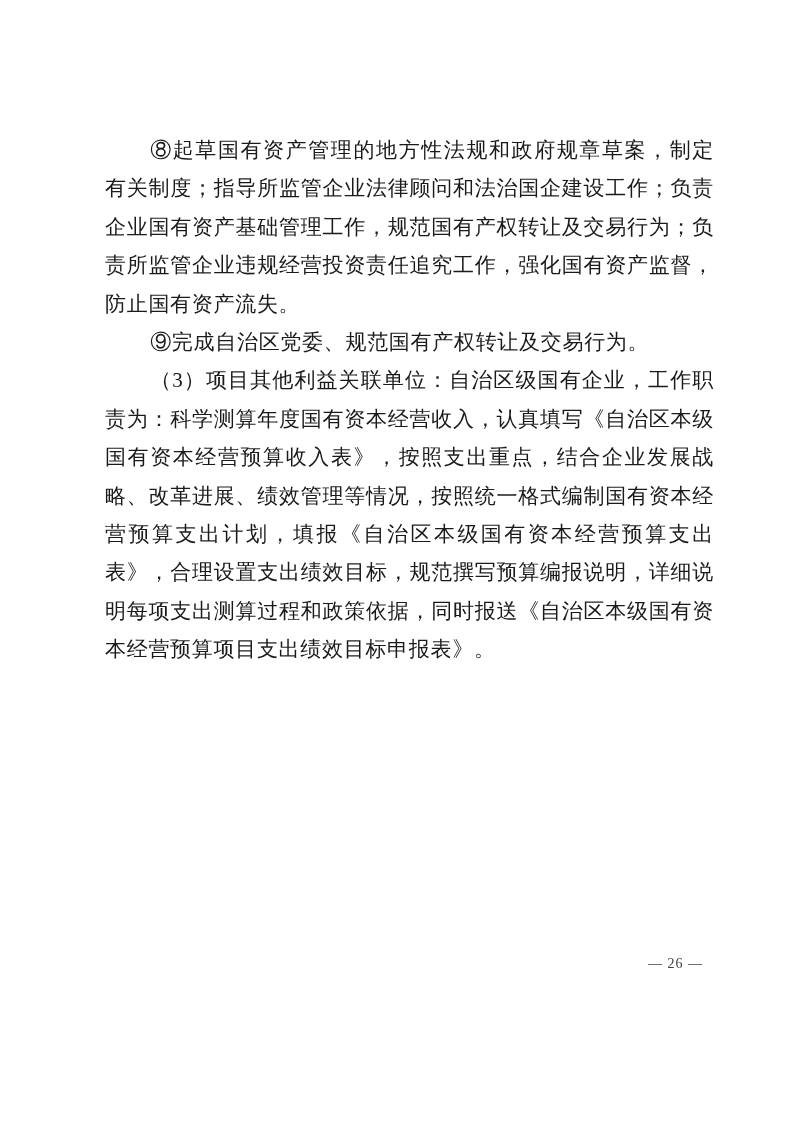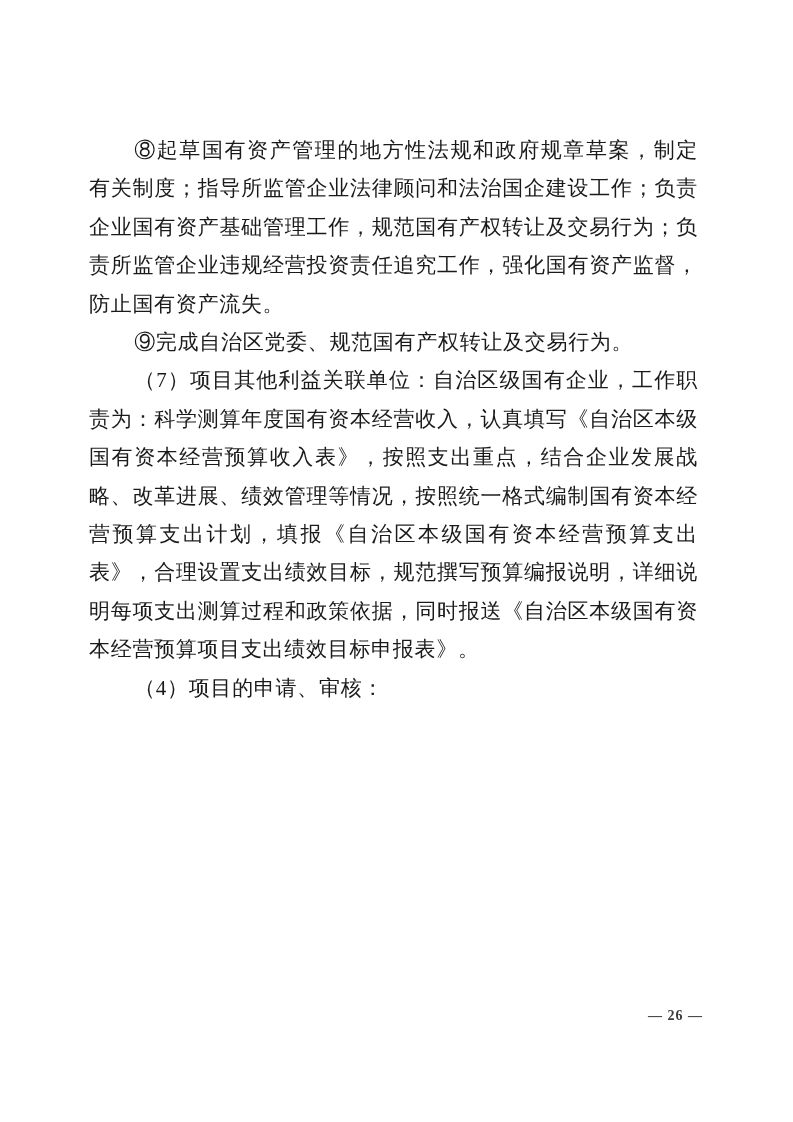--- a/index.html
+++ b/index.html
@@ -12,51 +12,49 @@
     width: 793px;
     height: 1122px;
     margin: 0 auto;
     background: #ffffff;
     overflow: hidden;
     font-family: "Liberation Serif", "DejaVu Serif", serif;
     color: #1a1a1a;
   }
   .text-block {
     position: absolute;
-    left: 89px;
+    left: 105px;
     top: 131px;
     width: 609px;
   }
   .text-block p {
     margin: 0;
     font-size: 21px;
     line-height: 38.4px;
     letter-spacing: 0.7px;
     text-align: justify;
     text-align-last: left;
     text-indent: 2.15em;
     word-break: break-all;
   }
   .page-footer {
     position: absolute;
     right: 90px;
-    top: 1008px;
+    top: 956px;
     font-size: 14px;
     letter-spacing: 1px;
     color: #3c3c3c;
-    font-weight: bold;
   }
 </style>
 </head>
 <body>
 
 <div class="page">
 
   <div class="text-block">
     <p>⑧起草国有资产管理的地方性法规和政府规章草案，制定有关制度；指导所监管企业法律顾问和法治国企建设工作；负责企业国有资产基础管理工作，规范国有产权转让及交易行为；负责所监管企业违规经营投资责任追究工作，强化国有资产监督，防止国有资产流失。</p>
     <p>⑨完成自治区党委、规范国有产权转让及交易行为。</p>
-    <p>（7）项目其他利益关联单位：自治区级国有企业，工作职责为：科学测算年度国有资本经营收入，认真填写《自治区本级国有资本经营预算收入表》，按照支出重点，结合企业发展战略、改革进展、绩效管理等情况，按照统一格式编制国有资本经营预算支出计划，填报《自治区本级国有资本经营预算支出表》，合理设置支出绩效目标，规范撰写预算编报说明，详细说明每项支出测算过程和政策依据，同时报送《自治区本级国有资本经营预算项目支出绩效目标申报表》。</p>
-    <p>（4）项目的申请、审核：</p>
+    <p>（3）项目其他利益关联单位：自治区级国有企业，工作职责为：科学测算年度国有资本经营收入，认真填写《自治区本级国有资本经营预算收入表》，按照支出重点，结合企业发展战略、改革进展、绩效管理等情况，按照统一格式编制国有资本经营预算支出计划，填报《自治区本级国有资本经营预算支出表》，合理设置支出绩效目标，规范撰写预算编报说明，详细说明每项支出测算过程和政策依据，同时报送《自治区本级国有资本经营预算项目支出绩效目标申报表》。</p>
   </div>
 
   <div class="page-footer">— 26 —</div>
 
 </div>
 
 </body></html>

